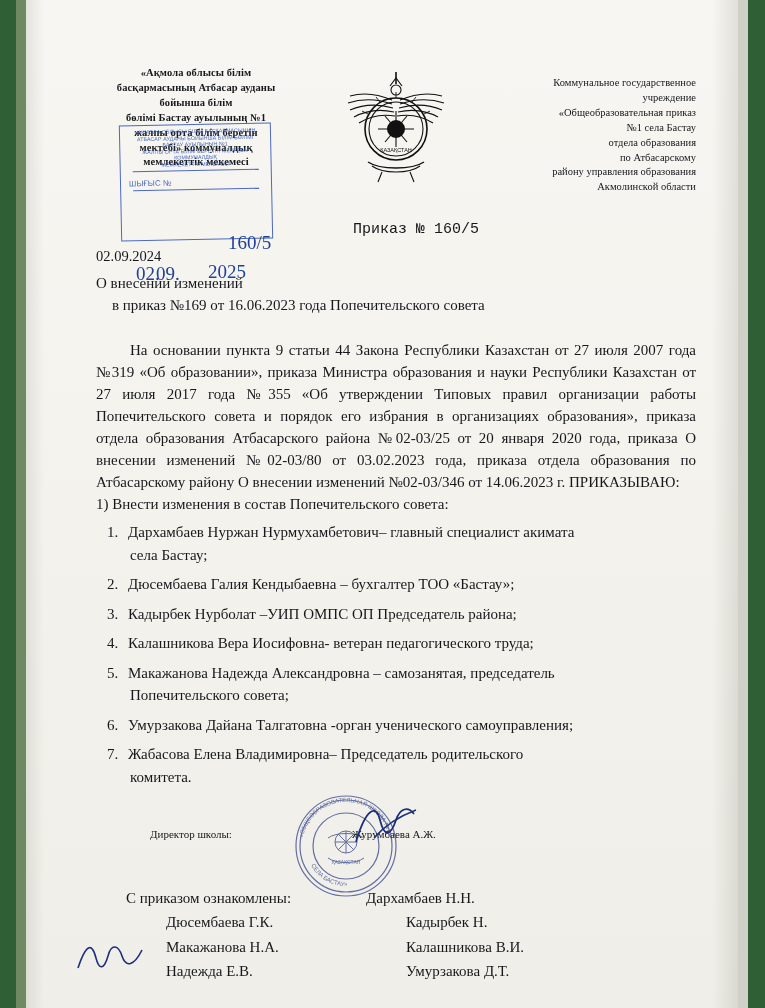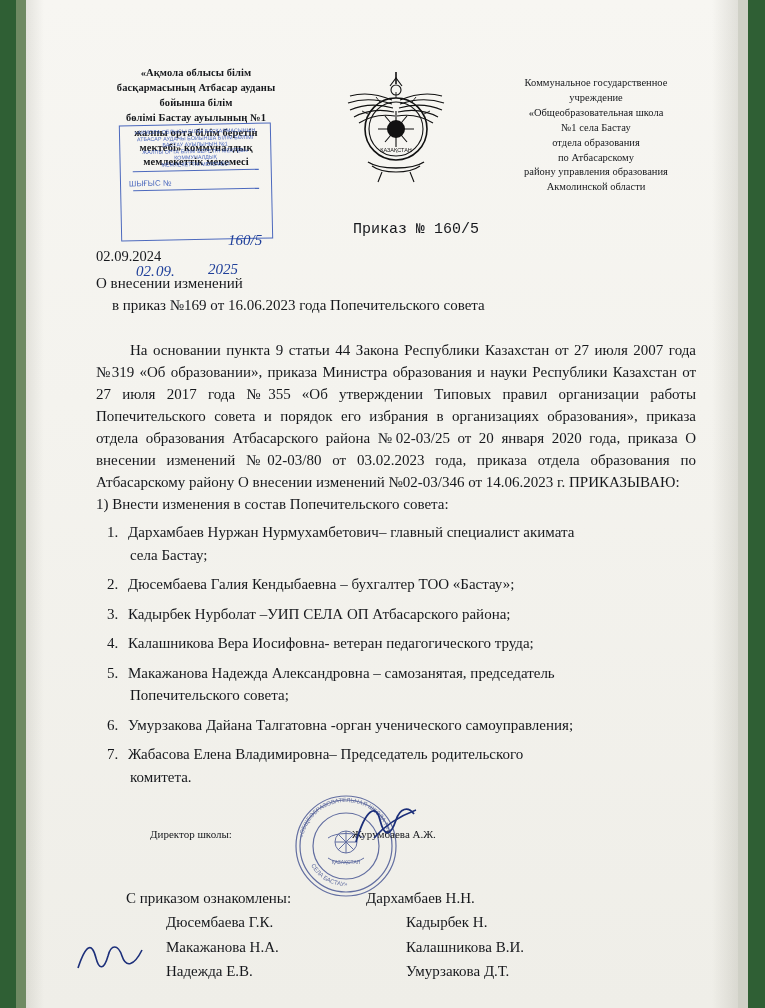--- a/index.html
+++ b/index.html
@@ -46,21 +46,21 @@
     justify-content: space-between;
     gap: 6px;
   }
   .hdr-col {
     width: 200px;
     font-size: 10.5px;
     line-height: 1.42;
     text-align: center;
   }
   .hdr-col.kz { text-align: center; font-weight: 700; letter-spacing: .1px;}
-  .hdr-col.ru { text-align: center; padding-top: 10px; }
+  .hdr-col.ru { text-align: right; padding-top: 10px; }
   .hdr-col .ln { display: block; }
 
   .emblem {
     width: 116px;
     height: 120px;
     position: relative;
     flex: 0 0 auto;
   }
   .emblem svg { display: block; }
 
@@ -97,22 +97,21 @@
   .stamp-blue .sdate {
     margin-top: 11px;
     font-size: 8px;
     text-align: left;
     padding-left: 4px;
   }
   .stamp-hand {
     position: absolute;
     font-family: "Liberation Serif", serif;
     color: #20409a;
-    font-style: italic;
-    font-size: 15px;
+    font-size: 19px;
   }
 
   
   .order-no {
     margin-top: 26px;
     text-align: center;
     font-size: 15px;
     padding-left: 40px;
     font-family: Liberation Mono, monospace;
   }
@@ -272,21 +271,21 @@
               <path d="M34 100 C45 108 71 108 82 100"></path>
               <path d="M44 106 L40 116 M72 106 L76 116"></path>
             </g>
             <text x="58" y="86" font-size="5.5" text-anchor="middle" fill="#111" font-family="Liberation Sans, sans-serif">ҚАЗАҚСТАН</text>
           </svg>
         </div>
 
         <div class="hdr-col ru">
           <span class="ln">Коммунальное государственное</span>
           <span class="ln">учреждение</span>
-          <span class="ln">«Общеобразовательная школа</span>
+          <span class="ln">«Общеобразовательная приказ</span>
           <span class="ln">№1  села Бастау</span>
           <span class="ln">отдела образования</span>
           <span class="ln">по Атбасарскому</span>
           <span class="ln">району управления образования</span>
           <span class="ln">Акмолинской области</span>
         </div>
       </div>
 
       <div class="stamp-blue">
         <div class="sl">«АҚМОЛА ОБЛЫСЫ БІЛІМ БАСҚАРМАСЫНЫҢ</div>
@@ -318,21 +317,21 @@
 
       <ol class="members">
         <li>
           <span>Дархамбаев Нуржан Нурмухамбетович– главный специалист акимата</span>
           <span class="cont">села Бастау;</span>
         </li>
         <li>
           <span>Дюсембаева Галия Кендыбаевна –   бухгалтер ТОО «Бастау»;</span>
         </li>
         <li>
-          <span>Кадырбек Нурболат –УИП СЕЛА ОП Атбасарского района;</span>
+          <span>Кадырбек Нурболат –УИП ОМПС ОП Председатель района;</span>
         </li>
         <li>
           <span>Калашникова Вера Иосифовна- ветеран  педагогического труда;</span>
         </li>
         <li>
           <span>Макажанова Надежда Александровна – самозанятая,  председатель</span>
           <span class="cont">Попечительского совета;</span>
         </li>
         <li>
           <span>Умурзакова Дайана Талгатовна -орган ученического  самоуправления;</span>

